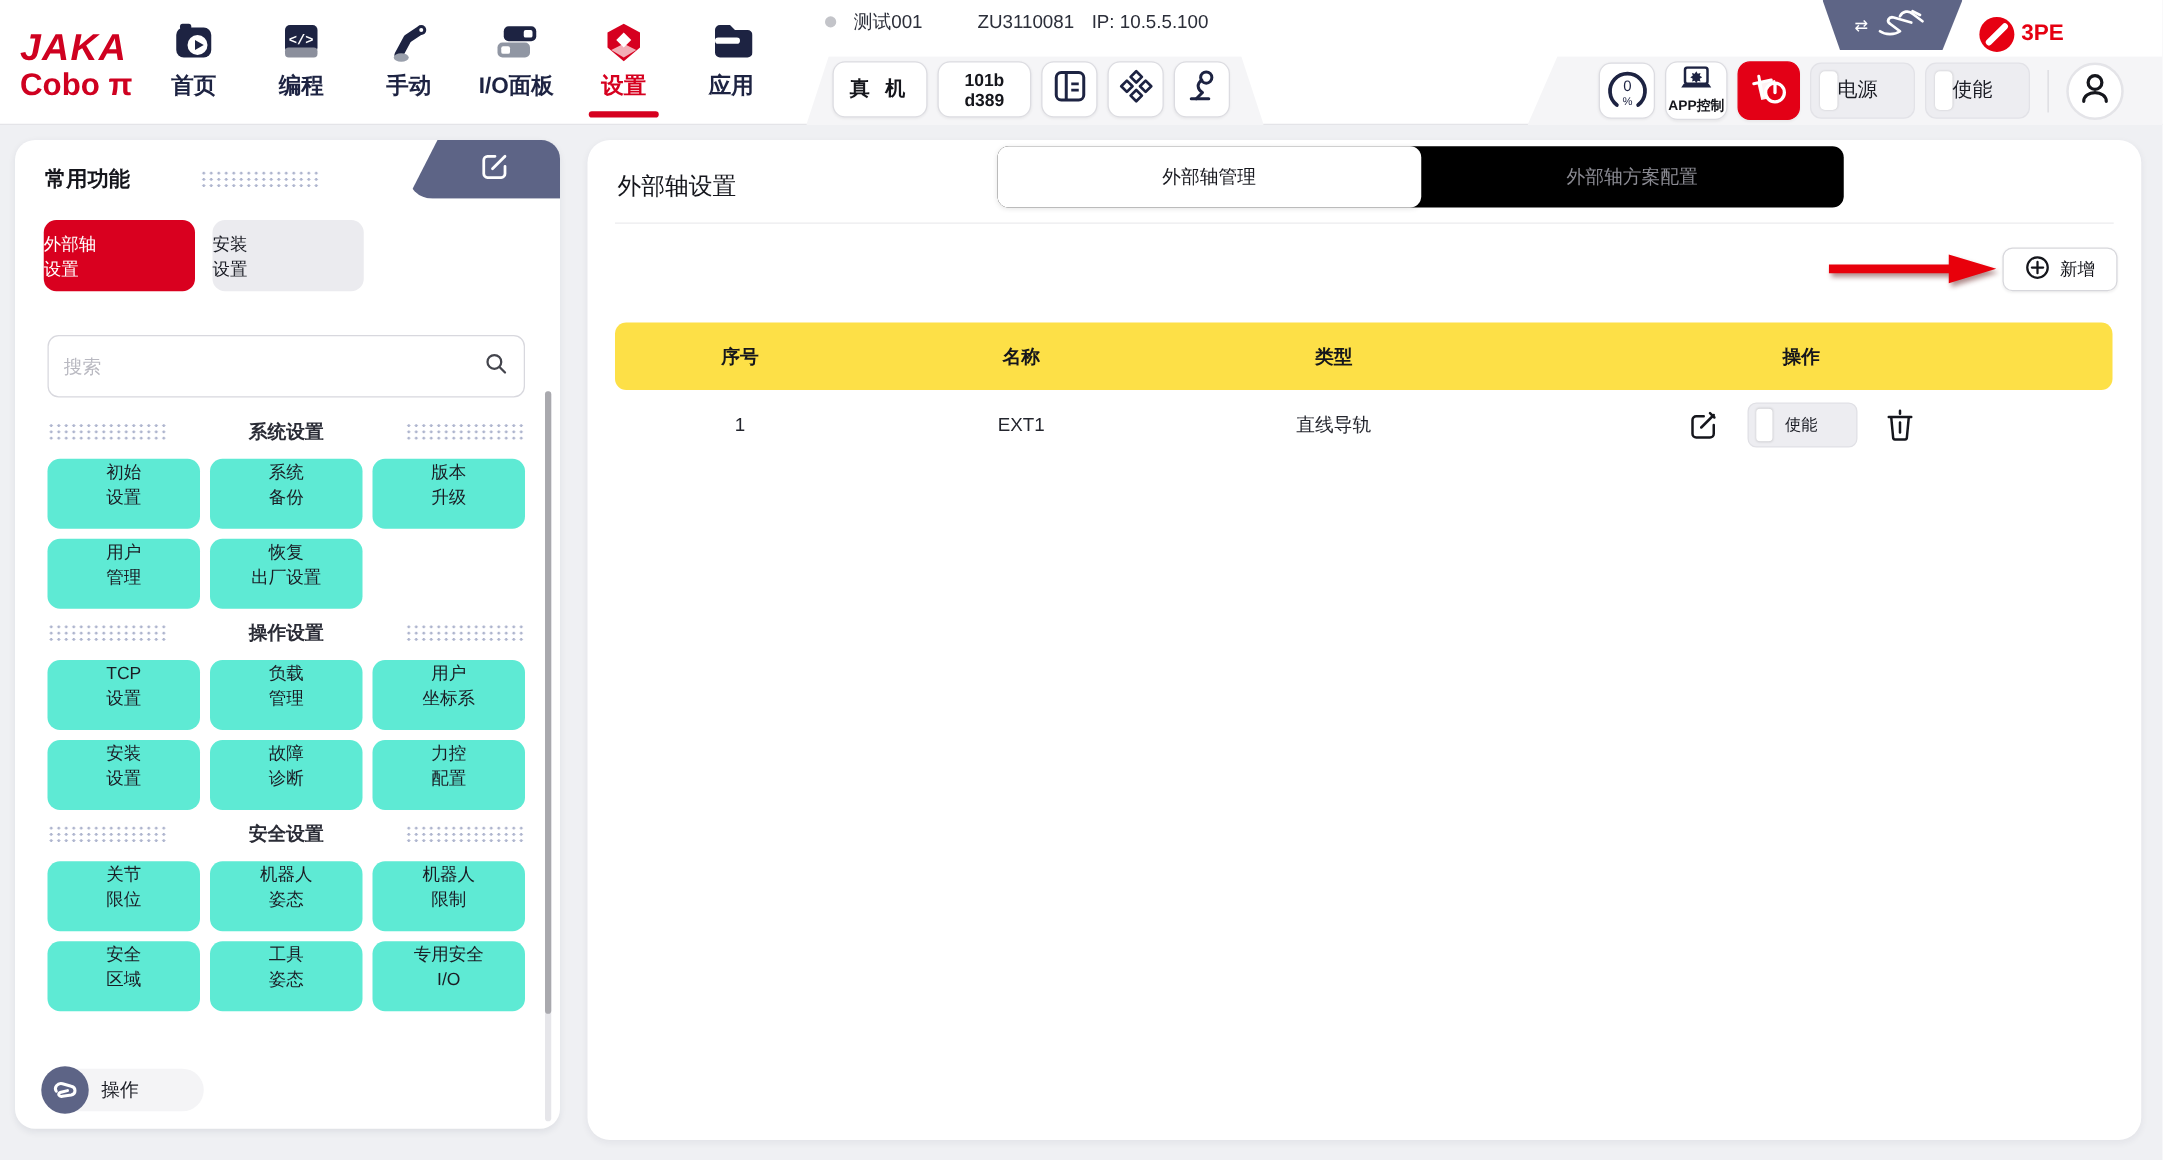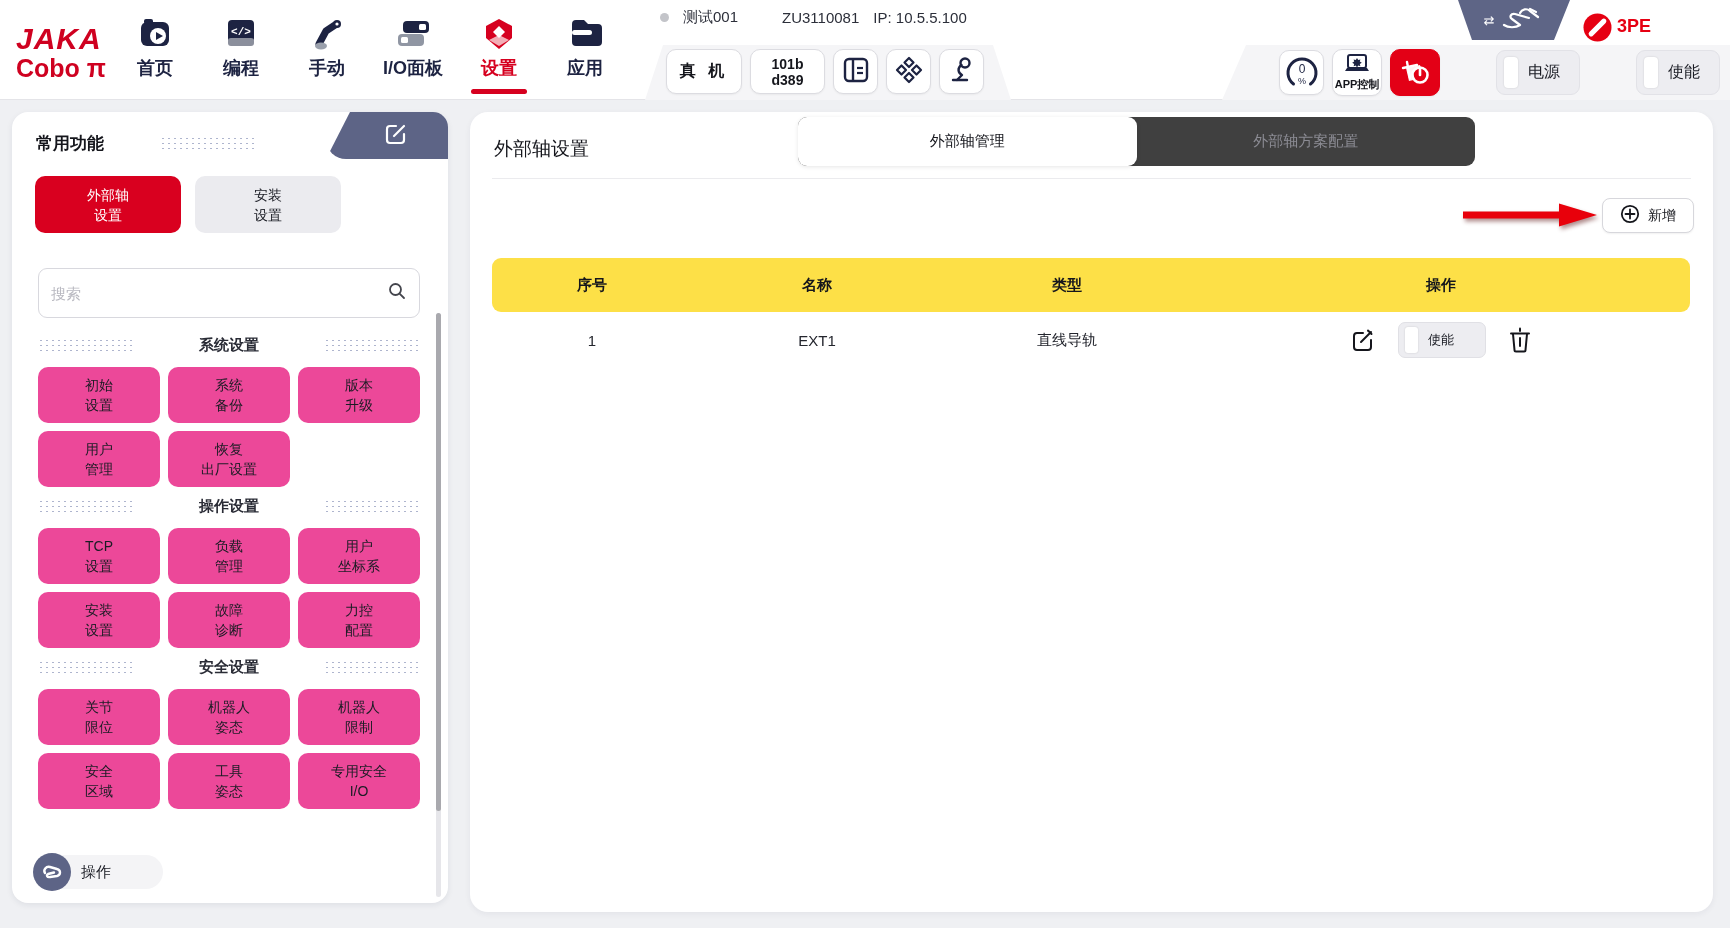--- a/index.html
+++ b/index.html
@@ -30,57 +30,57 @@
   .toolbar { position:absolute; top:49px; display:flex; gap:8px; align-items:center; z-index:6; }
   .toolbar.c { left:666px; }
   .toolbar.r { left:1279px; }
   .tbtn { height:45px; background:#fff; border:1px solid #dcdce1; border-radius:10px; display:flex; align-items:center; justify-content:center; cursor:pointer; box-shadow:0 1px 2px rgba(0,0,0,.05); }
   .tbtn.mode { width:76px; font-size:16px; font-weight:bold; letter-spacing:4px; color:#15161c; }
   .tbtn.ver { width:75px; flex-direction:column; font-size:14px; font-weight:bold; line-height:16px; color:#15161c; }
   .tbtn.ic { width:45px; }
   .tbtn.gauge { width:45px; position:relative; }
   .tbtn.appctl { width:50px; height:47px; flex-direction:column; font-size:11px; font-weight:bold; gap:1px; color:#15161c; }
   .tbtn.redbtn { width:50px; height:47px; background:#e30016; border-color:#e30016; }
-  .toggle-big { width:84px; height:45px; background:#ededf1; border-radius:9px; display:flex; align-items:center; gap:10px; padding-left:7px; font-size:16px; color:#1a1c24; cursor:pointer; border:1px solid #e2e2e7;margin-left:48px; }
+  .toggle-big { width:84px; height:45px; background:#ededf1; border-radius:9px; display:flex; align-items:center; gap:0; padding-left:7px; font-size:16px; color:#1a1c24; cursor:pointer; border:1px solid #e2e2e7; }
   .knob { width:14px; height:31px; background:#fff; border-radius:4px; box-shadow:0 0 2px rgba(0,0,0,.15); }
   .vdiv { width:1px; height:34px; background:#d9d9de; margin:0 6px; }
   .avatar { width:46px; height:46px; border-radius:50%; border:2px solid #e4e4e8; background:#fff; display:flex; align-items:center; justify-content:center; cursor:pointer; }
 
   .trapezoid { position:absolute; left:1458px; top:0; width:112px; height:40px; background:#5e6586; clip-path:polygon(0 0,100% 0,calc(100% - 16px) 100%,14px 100%); display:flex; align-items:center; justify-content:center; gap:6px; z-index:7; cursor:pointer; }
   .noentry { position:absolute; left:1582px; top:12px; z-index:7; cursor:default; }
   .badge3pe { position:absolute; left:1617px; top:16px; font-size:18px; font-weight:bold; color:#e60012; z-index:7; }
 
   
   .sidebar { position:absolute; left:12px; top:112px; width:436px; height:791px; background:#fff; border-radius:16px; box-shadow:0 2px 6px rgba(30,34,60,.08); }
   .fav-tab { position:absolute; top:0; right:0; width:122px; height:47px; background:#5d6486; border-radius:0 15px 0 20px; clip-path:polygon(24px 0,100% 0,100% 100%,0 100%); display:flex; align-items:center; justify-content:center; padding-left:18px; cursor:pointer; }
   .sb-head { position:absolute; left:24px; top:20px; display:flex; align-items:center; gap:56px; }
   .sb-title { font-size:17px; font-weight:bold; color:#15161c; }
   .dots { width:96px; height:15px; background-image:radial-gradient(#9aa2c2 1.1px, transparent 1.3px); background-size:6px 5px; opacity:.8; }
   .shortcuts { position:absolute; left:23px; top:64px; display:flex; gap:14px; }
-  .sc-btn { width:146px; height:57px; border-radius:10px; background:#ebebef; display:flex; flex-direction:column; align-items:center; justify-content:center; font-size:14px; line-height:20px; color:#1a1c24; cursor:pointer; }
+  .sc-btn { width:121px; height:57px; border-radius:10px; background:#ebebef; display:flex; flex-direction:column; justify-content:center; font-size:14px; line-height:20px; color:#1a1c24; cursor:pointer; }
   .sc-btn.active { background:#d9001f; color:#fff; }
   .sb-sep { position:absolute; left:0; top:136px; width:100%; height:10px; box-shadow:0 6px 8px -6px rgba(40,44,70,.18); }
   .search-wrap { position:absolute; left:26px; top:156px; width:382px; height:50px; border:1px solid #d8d8de; border-radius:9px; background:#fff; display:flex; align-items:center; padding:0 12px; }
   .search-wrap input { flex:1; border:none; outline:none; font-size:15px; color:#333; font-family:inherit; background:transparent; }
   .search-wrap input::placeholder { color:#b9b9c1; }
   .sb-scroll { position:absolute; left:0; top:206px; width:420px; bottom:12px; overflow:hidden; padding:8px 0 0 26px; }
   .sec-head { display:flex; align-items:center; justify-content:space-between; width:382px; margin:10px 0 12px; }
   .sec-title { font-size:15px; font-weight:bold; color:#2a2c36; }
   .fn-grid { display:flex; flex-wrap:wrap; gap:8px; width:392px; margin-bottom:10px; }
-  .fn-btn { width:122px; height:56px; border-radius:10px; background:#ec4899; display:flex; flex-direction:column; align-items:center; justify-content:center; font-size:14px; line-height:20px; color:#1a1c24; cursor:pointer; }
+  .fn-btn { width:122px; height:56px; border-radius:10px; background:#5eead4; display:flex; flex-direction:column; align-items:center; font-size:14px; line-height:20px; color:#1a1c24; cursor:pointer; }
   .op-pill { position:absolute; left:23px; bottom:14px; width:128px; height:34px; background:#f4f4f6; border-radius:17px; display:flex; align-items:center; cursor:pointer; }
   .op-circle { width:38px; height:38px; border-radius:50%; background:#5d6486; display:flex; align-items:center; justify-content:center; margin-left:-2px; }
   .op-label { font-size:15px; color:#1a1c24; margin-left:10px; }
   .sb-scrollbar { position:absolute; right:7px; top:201px; width:5px; height:584px; background:#e6e6ea; border-radius:3px; }
   .sb-thumb { position:absolute; top:0; left:0; width:5px; height:498px; background:#a9a9ae; border-radius:3px; cursor:grab; }
 
   
   .main { position:absolute; left:470px; top:112px; width:1243px; height:800px; background:#fff; border-radius:18px; box-shadow:0 2px 6px rgba(30,34,60,.06); }
   .main-title { position:absolute; left:24px; top:24px; font-size:19px; color:#15161c; }
-  .tabs { position:absolute; left:328px; top:5px; width:677px; height:49px; background:#404040; border-radius:9px; display:flex; }
+  .tabs { position:absolute; left:328px; top:5px; width:677px; height:49px; background:#000000; border-radius:9px; display:flex; }
   .tab { width:50%; display:flex; align-items:center; justify-content:center; font-size:15px; color:#8b8b93; cursor:pointer; border-radius:9px; }
   .tab.active { background:#fff; color:#17181e; box-shadow:0 1px 4px rgba(0,0,0,.10); }
   .main-div { position:absolute; left:22px; right:22px; top:66px; height:1px; background:#ebebee; }
   .add-btn { position:absolute; left:1132px; top:86px; width:92px; height:35px; background:#fff; border:1px solid #d7d7dc; border-radius:8px; display:flex; align-items:center; justify-content:center; gap:8px; font-size:14px; color:#15161c; cursor:pointer; box-shadow:0 1px 2px rgba(0,0,0,.06); }
   .anno-arrow { position:absolute; left:993px; top:88px; pointer-events:none; filter:drop-shadow(2px 3px 2px rgba(80,0,0,.45)); }
   .table { position:absolute; left:22px; top:146px; width:1198px; }
   .t-head { display:grid; grid-template-columns:200px 250px 250px 1fr; height:54px; background:#fde047; border-radius:9px; align-items:center; }
   .t-head div { text-align:center; font-size:15px; font-weight:bold; color:#15161c; }
   .t-row { display:grid; grid-template-columns:200px 250px 250px 1fr; height:56px; align-items:center; background:#fff; }
   .t-row .cell { text-align:center; font-size:15px; color:#24262e; }

